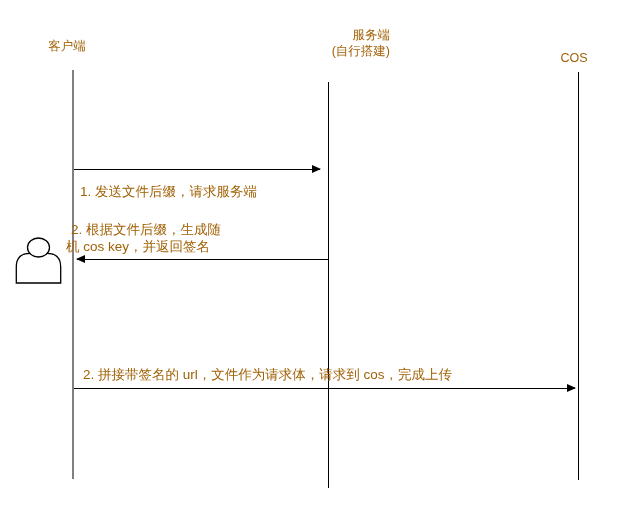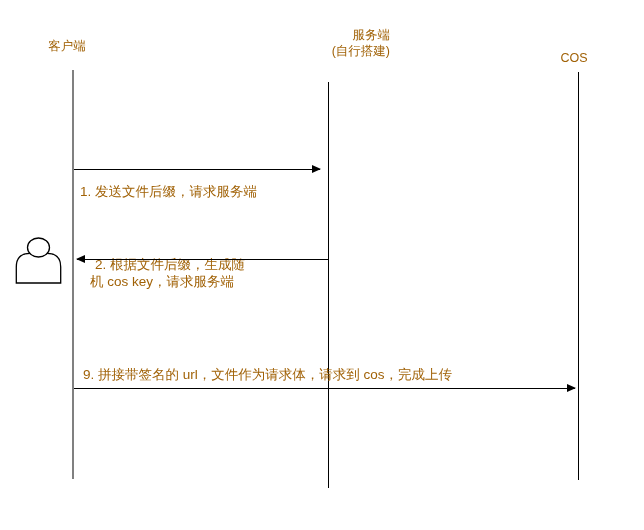--- a/index.html
+++ b/index.html
@@ -30,21 +30,21 @@
     border-left:9px solid #000;border-top:4.5px solid transparent;border-bottom:4.5px solid transparent;
   }
   .arrow .head.left{
     left:-1px;
     border-right:9px solid #000;border-top:4.5px solid transparent;border-bottom:4.5px solid transparent;
   }
   .a1{left:74px;top:169px;width:246px;}
   .a2{left:77px;top:259px;width:251px;}
   .a3{left:74px;top:388px;width:501px;}
   .m1{left:80px;top:139px;margin-top:44px;}
-  .m2{left:90px;top:221px;margin-top:35px;}
+  .m2{left:66px;top:221px;}
   .m3{left:83px;top:366px;}
   .p-client{left:27px;top:38px;width:80px;}
   .p-server{left:270px;top:27px;width:120px;text-align:right;}
   .p-cos{left:534px;top:50px;width:80px;}
   .actor{position:absolute;left:10px;top:232px;}
 </style>
 </head>
 <body>
 
 <div class="canvas">
@@ -69,24 +69,24 @@
     <ellipse cx="28.5" cy="15.5" rx="11" ry="9.5" fill="#ffffff" stroke="#000000" stroke-width="1.3"></ellipse>
   </svg>
 
   <div class="msg-label m1">1. 发送文件后缀，请求服务端</div>
   <div class="arrow a1">
     <span class="head right"></span>
   </div>
 
   <div class="msg-label m2">
     <span class="l1">2. 根据文件后缀，生成随</span>
-    <span class="l2">机 cos key，请求服务端</span>
+    <span class="l2">机 cos key，并返回签名</span>
   </div>
   <div class="arrow a2">
     <span class="head left"></span>
   </div>
 
-  <div class="msg-label m3">9. 拼接带签名的 url，文件作为请求体，请求到 cos，完成上传</div>
+  <div class="msg-label m3">2. 拼接带签名的 url，文件作为请求体，请求到 cos，完成上传</div>
   <div class="arrow a3">
     <span class="head right"></span>
   </div>
 
 </div>
 
 </body></html>

